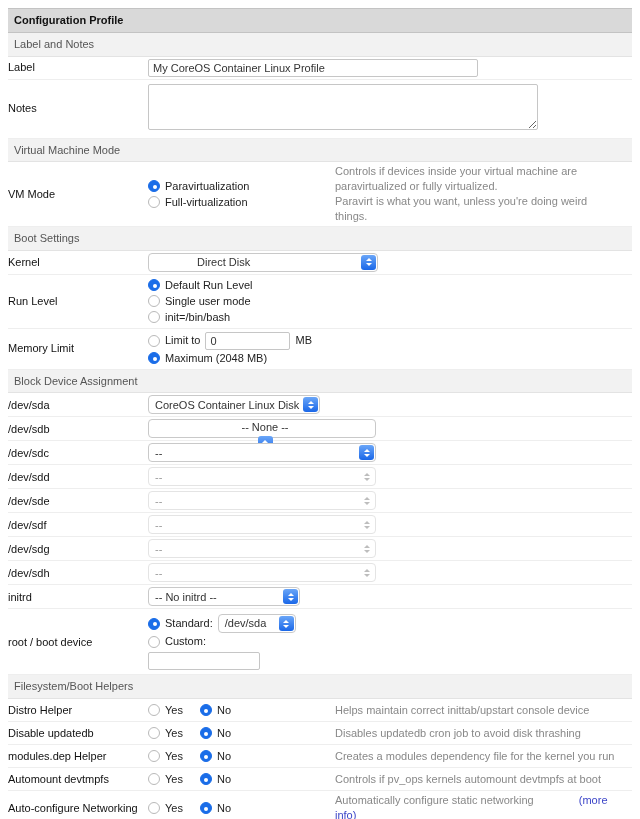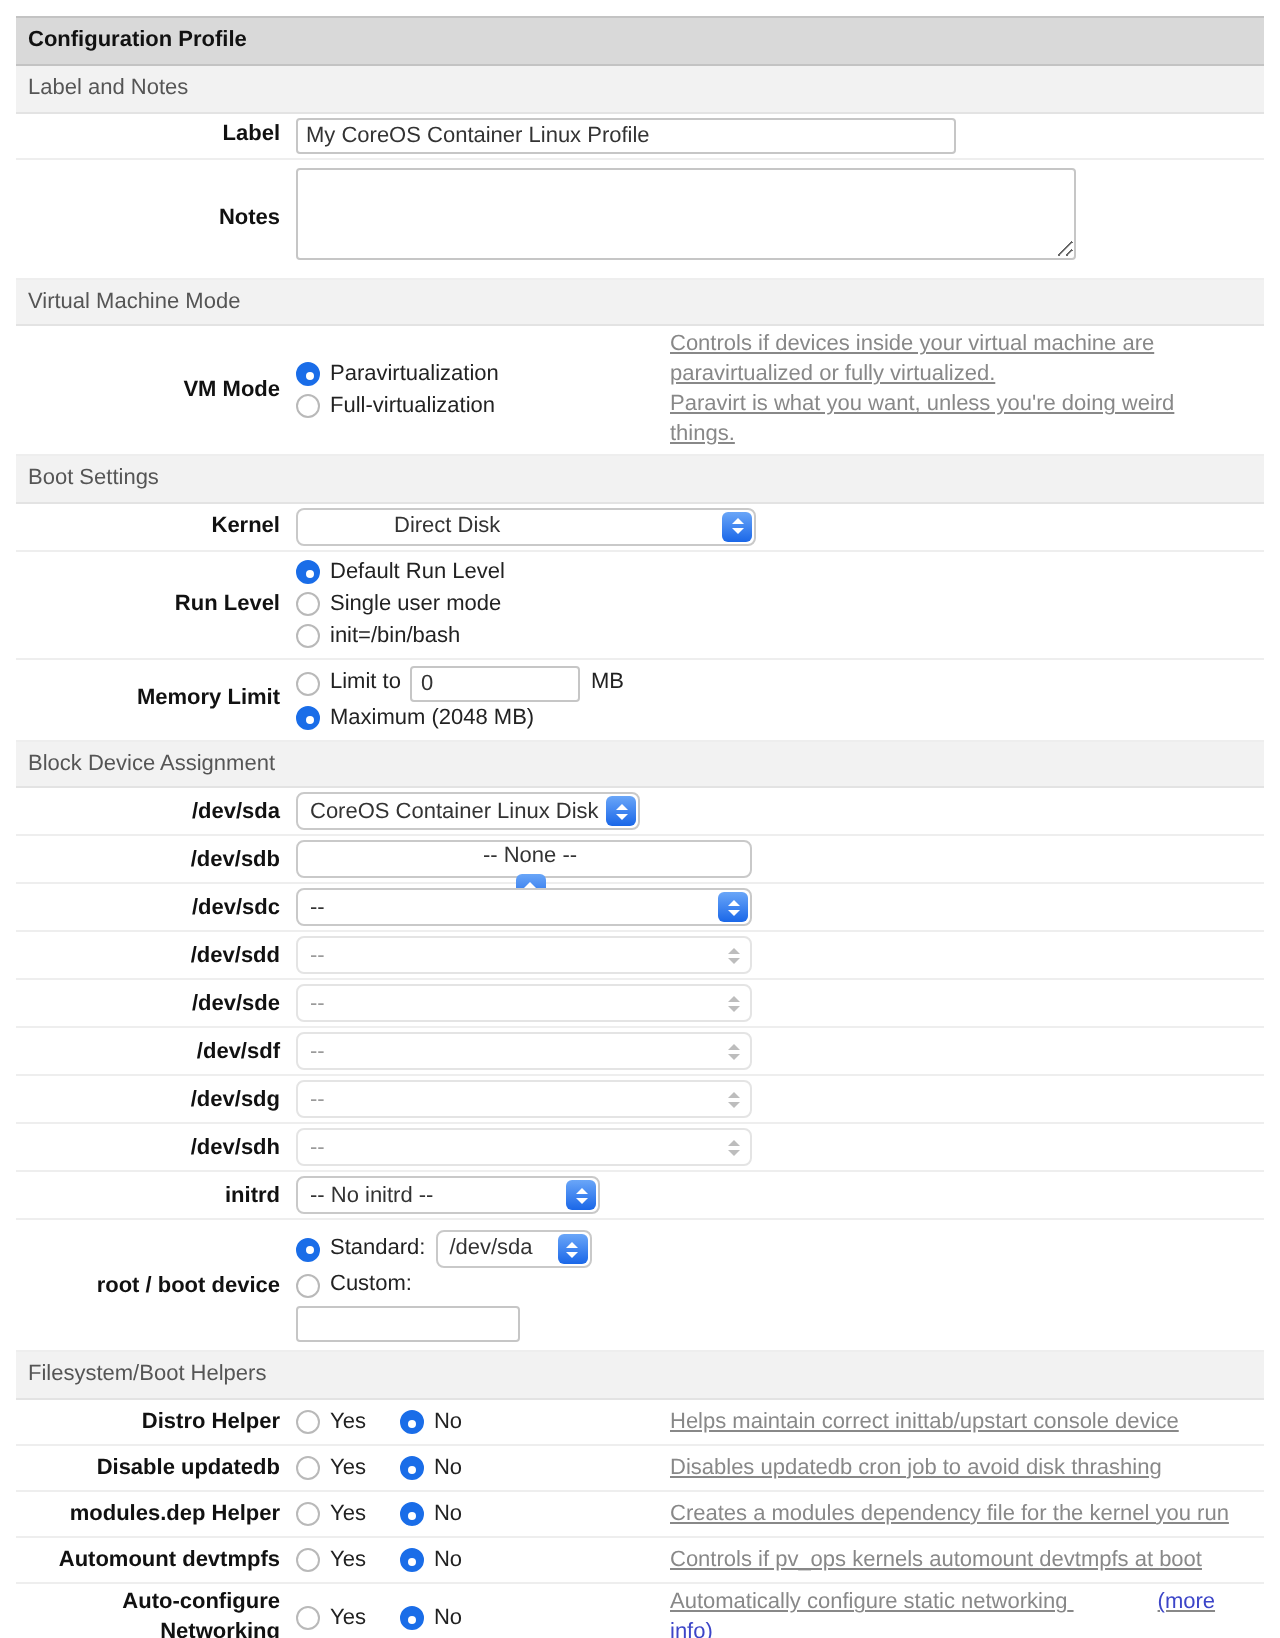--- a/index.html
+++ b/index.html
@@ -3,24 +3,24 @@
 <meta charset="utf-8">
 <style>
   html,body{margin:0;padding:0;background:#fff;}
   body{font:11px/1.35 "Liberation Sans", sans-serif; color:#222; width:640px;}
   .table{margin:8px; width:624px; box-sizing:border-box;}
   .hdr{background:#d9d9d9; border-top:1px solid #c3c3c3; border-bottom:1px solid #c3c3c3;
        font-weight:bold; color:#111; padding:4px 6px;}
   .sec{background:#f2f2f2; color:#555; padding:4px 6px; border-bottom:1px solid #e3e3e3;}
   .row{display:flex; align-items:center; padding:2px 6px 2px 0;
        border-bottom:1px solid #eeeeee; min-height:23px; box-sizing:border-box;}
-  .lbl{width:140px; flex:none; text-align:right; font-weight:bold; padding-right:8px;
+  .lbl{width:140px; flex:none; font-weight:normal; padding-right:8px;
        box-sizing:border-box; color:#111;}
   .ctl{width:187px; flex:none;}
-  .help{flex:1; color:#888; padding-right:4px;text-decoration:underline;}
+  .help{flex:1; color:#888; padding-right:4px;}
   .help p{margin:0;}
   .tinput{height:18px; border:1px solid #c6c6c6; border-radius:2px; font:11px "Liberation Sans",sans-serif;
        padding:0 4px; box-sizing:border-box; color:#333; background:#fff;}
   textarea.tarea{width:390px; height:46px; border:1px solid #c6c6c6; border-radius:2px;
        font:11px "Liberation Sans",sans-serif; padding:3px 4px; box-sizing:border-box; resize:both;}
   
   .mselect{display:flex; align-items:center; justify-content:space-between; height:19px;
        background:#fff; border:1px solid #c9c9c9; border-radius:4px; color:#333;
        padding-left:6px; box-sizing:border-box; cursor:default;}
   .mselect .stepper{width:15px; height:15px; border-radius:3px; flex:none; margin:1px;

